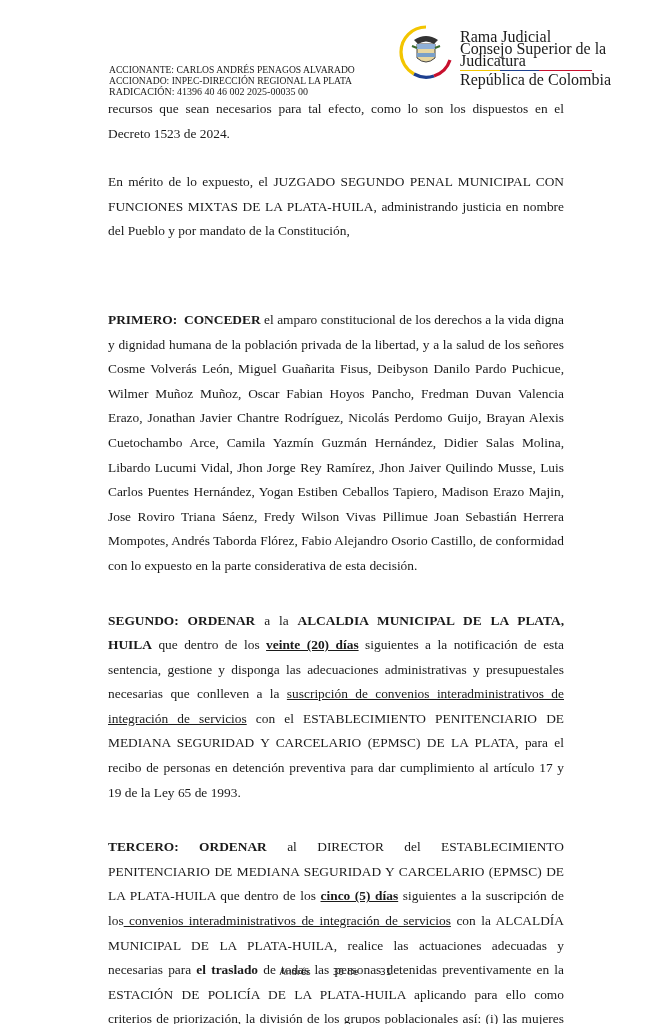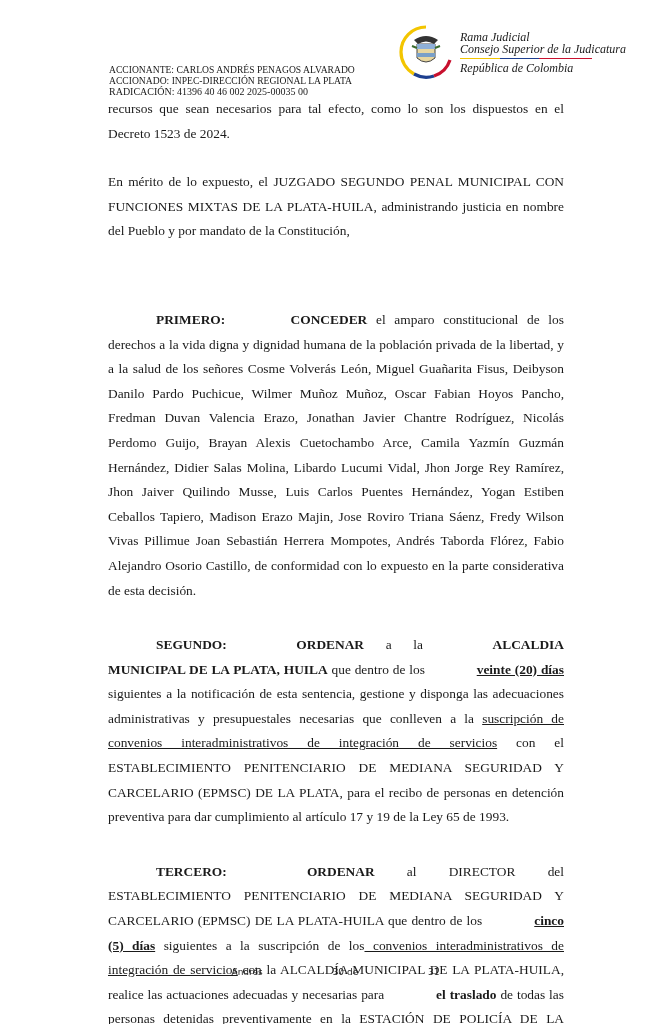--- a/index.html
+++ b/index.html
@@ -1,28 +1,28 @@
 <!DOCTYPE html>
 <html><head>
 <meta charset="utf-8">
 <style>
   html,body{margin:0;padding:0;background:#fff;}
   body{width:671px;height:1024px;position:relative;overflow:hidden;font-family:"Liberation Serif",serif;color:#1a1a1a;}
   .hdr-left{position:absolute;left:109px;top:64px;font-size:9.6px;line-height:11px;letter-spacing:0;}
   .hdr-left div{white-space:nowrap;}
   .hdr-left .rad{font-size:10px;}
   .logo{position:absolute;left:398px;top:24px;width:56px;height:56px;}
-  .brand{position:absolute;left:460px;top:31px;font-size:12px;line-height:12px;font-style:italic;}
+  .brand{position:absolute;left:460px;top:31px;font-size:16px;line-height:12px;}
   .brand .rule{height:1px;width:132px;margin:3px 0 3px 0;background:linear-gradient(90deg,#f3c500 0 30%,#1d3f8f 30% 60%,#c8102e 60% 100%);}
   .body{position:absolute;left:108px;width:456px;top:97px;font-size:13.4px;line-height:24.6px;}
   p{margin:0;text-align:justify;}
   .gap{height:24px;}
   .center-head{text-align:left;font-weight:bold;padding-left:150px;}
   .center-head span.num{display:inline-block;width:62px;}
-  b{font-weight:bold;margin-left:48px;}
+  b{font-weight:bold;}
   u{text-decoration:underline;}
   .footer{position:absolute;left:0;width:671px;top:967px;text-align:center;font-family:"DejaVu Sans",sans-serif;font-size:9px;color:#222;}
   .footer b{font-weight:normal;padding-left:19px;}
 </style>
 </head>
 <body>
 
 <div class="hdr-left">
   <div>ACCIONANTE:  CARLOS ANDRÉS PENAGOS ALVARADO</div>
   <div>ACCIONADO:   INPEC-DIRECCIÓN REGIONAL LA PLATA</div>

